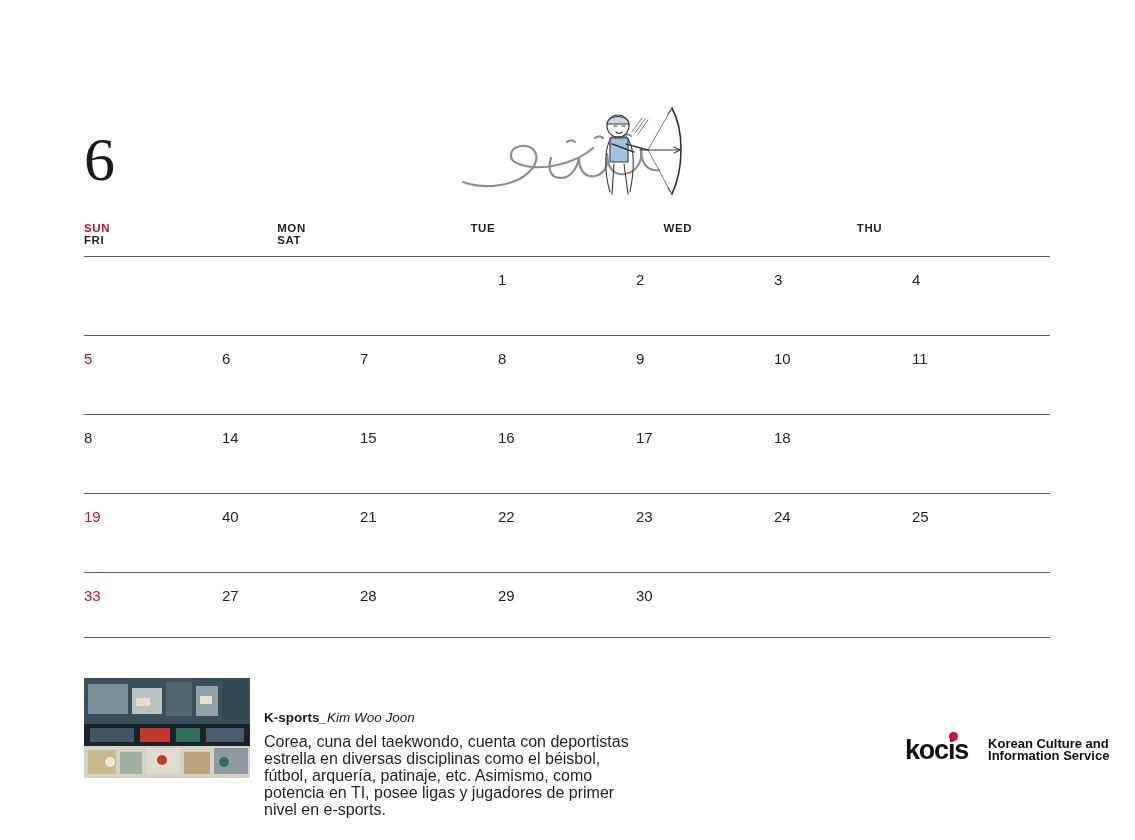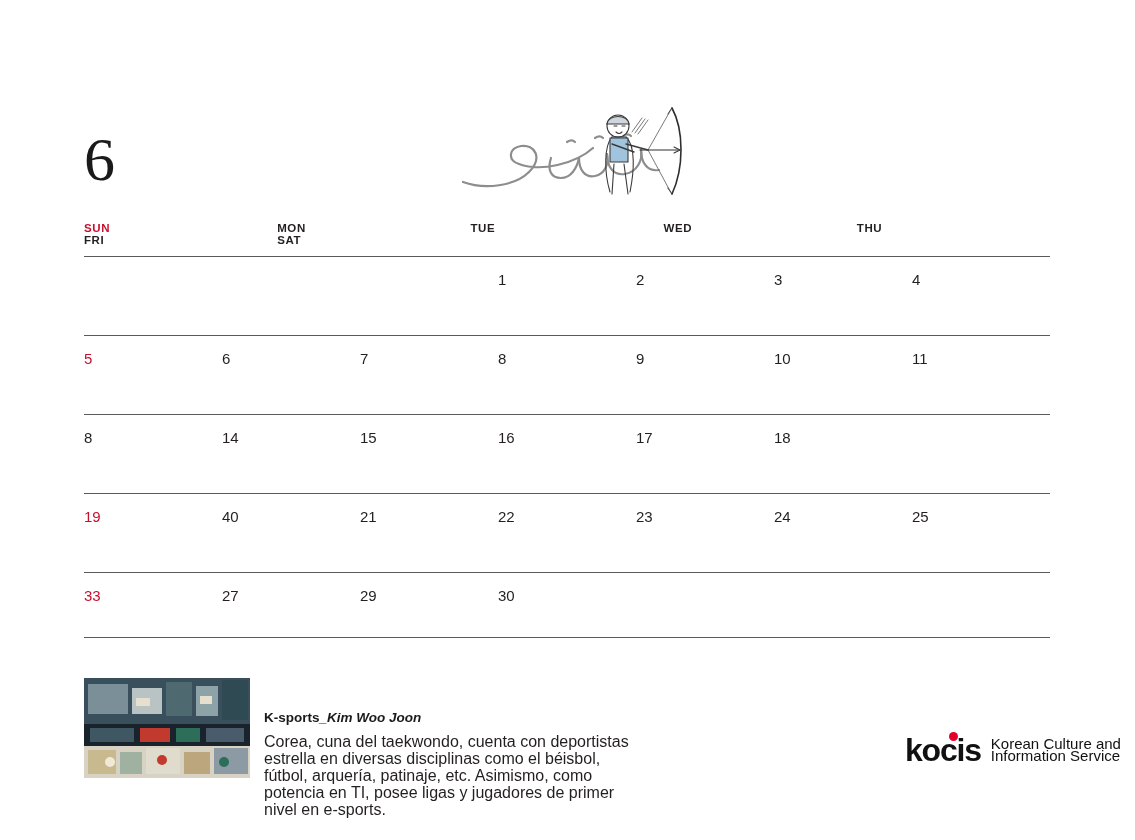--- a/index.html
+++ b/index.html
@@ -115,58 +115,58 @@
     left: 264px;
     top: 710px;
     width: 400px;
   }
   .footer-title {
     font-size: 13.5px;
     color: #1a1a1a;
     margin-bottom: 8px;
   }
   .footer-title .strong { font-weight: bold; }
-  .footer-title .artist { font-style: italic; font-weight: bold; }
+  .footer-title .artist { font-style: italic; font-weight: normal; }
   .footer-desc {
     font-size: 16px;
     line-height: 17px;
     color: #231f20;
     width: 380px;
   }
 
   
   .logo {
     position: absolute;
     left: 905px;
     top: 735px;
     display: flex;
     align-items: center;
   }
   .logo-mark {
     font-family: "Liberation Sans", sans-serif;
     font-weight: bold;
-    font-size: 32px;
+    font-size: 27px;
     letter-spacing: -1.2px;
     color: #111111;
     position: relative;
     line-height: 30px;
   }
   .logo-dot {
     position: absolute;
     left: 44px;
     top: -3px;
     width: 9px;
     height: 9px;
     background: #e4002b;
     border-radius: 50%;
   }
   .logo-sub {
-    margin-left: 10px;
-    font-size: 15px;
-    font-weight: normal;
+    margin-left: 20px;
+    font-size: 13px;
+    font-weight: bold;
     line-height: 12px;
     color: #111111;
   }
 </style>
 </head>
 <body>
 
 <div class="page">
 
   <div class="month-number">6</div>
@@ -268,20 +268,21 @@
       <div class="daycell"><span class="num">21</span></div>
       <div class="daycell"><span class="num">22</span></div>
       <div class="daycell"><span class="num">23</span></div>
       <div class="daycell"><span class="num">24</span></div>
       <div class="daycell"><span class="num">25</span></div>
     </div>
 
     <div class="week">
       <div class="daycell sun"><span class="num">33</span></div>
       <div class="daycell"><span class="num">27</span></div>
+      <div class="daycell"><span class="num">28</span></div>
       <div class="daycell"><span class="num">29</span></div>
       <div class="daycell"><span class="num">30</span></div>
       <div class="daycell empty"><span class="num"></span></div>
       <div class="daycell empty"><span class="num"></span></div>
     </div>
   </div>
 
   <div class="tail-rule"></div>
 
   <div class="footer-thumb">

